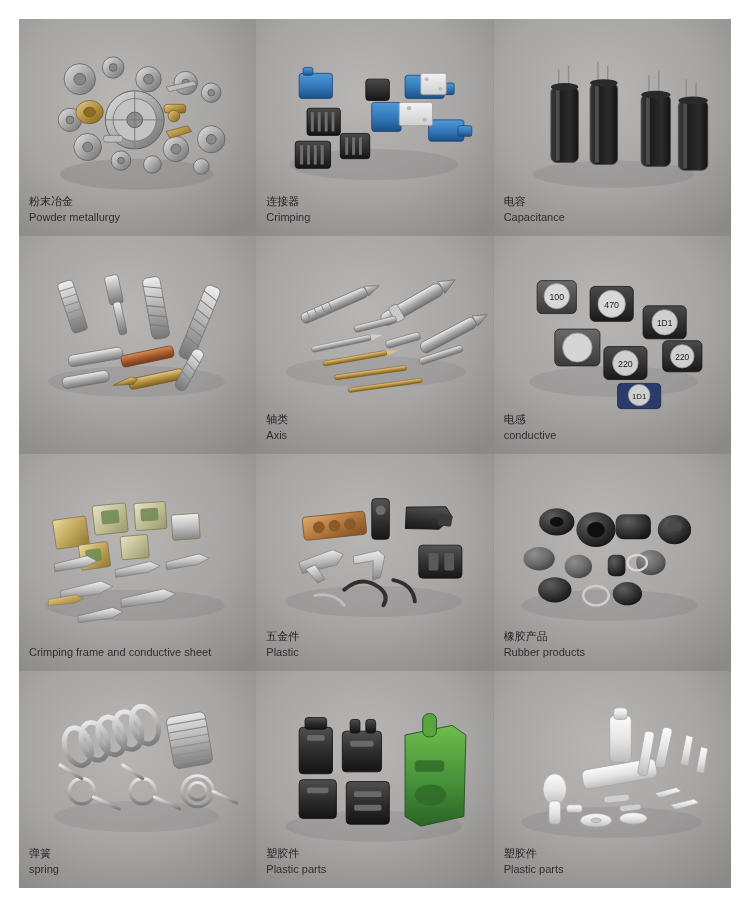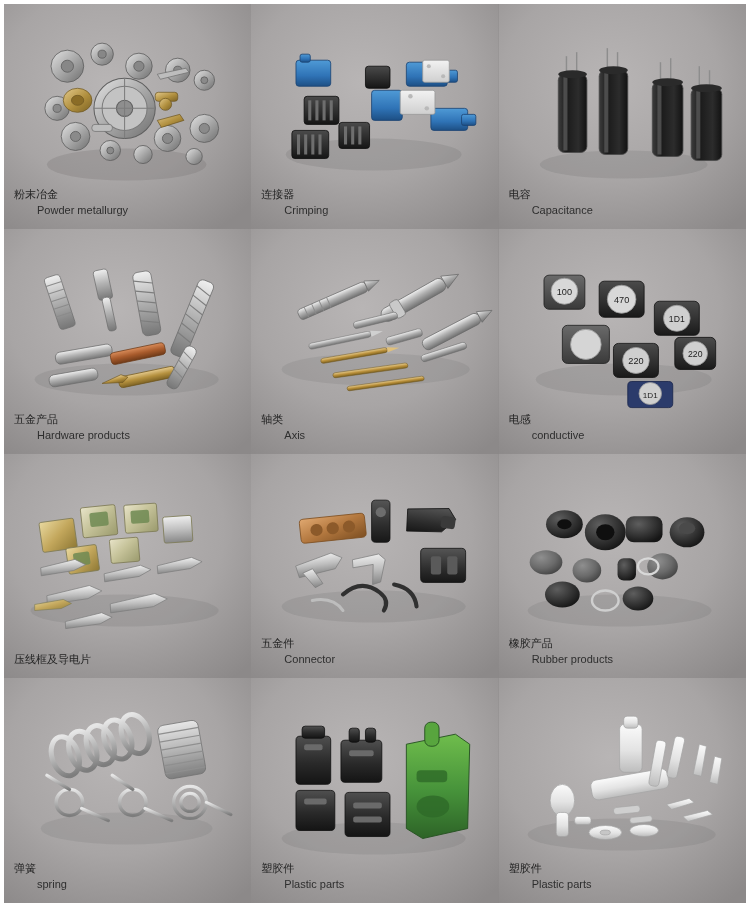--- a/index.html
+++ b/index.html
@@ -13,21 +13,21 @@
     font-family: "Liberation Sans", sans-serif;
     overflow: hidden;
   }
   #grid {
     width: 750px;
     height: 907px;
     display: grid;
     grid-template-columns: repeat(3, 1fr);
     grid-template-rows: repeat(4, 1fr);
     gap: 0;
-    padding: 4px;
+    padding: 19px;
     box-sizing: border-box;
     background: #ffffff;
   }
   .cell {
     position: relative;
     overflow: hidden;
     background: radial-gradient(ellipse at 42% 38%, #b3b0b0 0%, #a6a3a3 45%, #949191 78%, #8a8787 100%);
   }
   .art {
     position: absolute;
@@ -47,21 +47,20 @@
     font-size: 11px;
     color: #232323;
     display: block;
     white-space: nowrap;
   }
   .cap-en {
     font-size: 11px;
     color: #2e2e2e;
     display: block;
     white-space: nowrap;
-    margin-left: 23px;
   }
   svg { display: block; width: 100%; height: 100%; }
 </style>
 </head>
 <body>
 
 <div id="grid">
 
   <div class="cell">
     <div class="art">
@@ -357,24 +356,20 @@
         <g transform="rotate(28 184 140)">
           <rect x="168" y="120" width="12" height="46" rx="5" fill="url(#st2)" stroke="#6d6d6d" stroke-width="0.7"></rect>
           <g stroke="#858585" stroke-width="1" fill="none">
             <path d="M168 128 l12 4"></path>
               <path d="M168 138 l12 4"></path>
               <path d="M168 148 l12 4"></path>
           </g>
         </g>
       </svg>
     </div>
-    <div class="caption">
-      <span class="cap-cn">五金产品</span>
-      <span class="cap-en">Hardware products</span>
-    </div>
   </div>
 
   <div class="cell">
     <div class="art">
       <svg viewBox="0 0 242 224" preserveAspectRatio="none">
         <defs>
           <radialGradient id="bg5" cx="45%" cy="35%" r="80%">
             <stop offset="0%" stop-color="#b8b5b5"></stop>
               <stop offset="55%" stop-color="#a8a5a5"></stop>
               <stop offset="100%" stop-color="#8c8989"></stop>
@@ -563,21 +558,21 @@
           <path d="M42 140 l42 -8 l12 6 l-14 7 l-40 4 z" transform="rotate(-3 66 142)"></path>
           <path d="M104 148 l44 -8 l12 6 l-14 7 l-42 4 z" transform="rotate(-3 130 150)"></path>
           <path d="M60 166 l36 -7 l10 5 l-12 6 l-34 3 z" transform="rotate(-3 80 167)"></path>
         </g>
         <g fill="url(#zn2)" stroke="#7d7a55" stroke-width="0.6">
           <path d="M30 150 l28 -5 l8 4 l-10 5 l-26 2 z"></path>
         </g>
       </svg>
     </div>
     <div class="caption">
-      <span class="cap-cn">压线框及导电片</span>
+      <span class="cap-en">Crimping frame and conductive sheet</span>
     </div>
   </div>
 
   <div class="cell">
     <div class="art">
       <svg viewBox="0 0 242 224" preserveAspectRatio="none">
         <defs>
           <radialGradient id="bg8" cx="45%" cy="35%" r="80%">
             <stop offset="0%" stop-color="#b8b5b5"></stop>
               <stop offset="55%" stop-color="#a8a5a5"></stop>
@@ -634,21 +629,21 @@
           <path d="M90 140 q18 -16 36 -2 q10 8 4 18"></path>
           <path d="M140 130 q20 4 22 22"></path>
         </g>
         <g fill="none" stroke="#bdbdbd" stroke-width="3" stroke-linecap="round">
           <path d="M60 146 q20 -4 30 10"></path>
         </g>
       </svg>
     </div>
     <div class="caption">
       <span class="cap-cn">五金件</span>
-      <span class="cap-en">Connector</span>
+      <span class="cap-en">Plastic</span>
     </div>
   </div>
 
   <div class="cell">
     <div class="art">
       <svg viewBox="0 0 242 224" preserveAspectRatio="none">
         <defs>
           <radialGradient id="bg10" cx="45%" cy="35%" r="80%">
             <stop offset="0%" stop-color="#b8b5b5"></stop>
               <stop offset="55%" stop-color="#a8a5a5"></stop>

